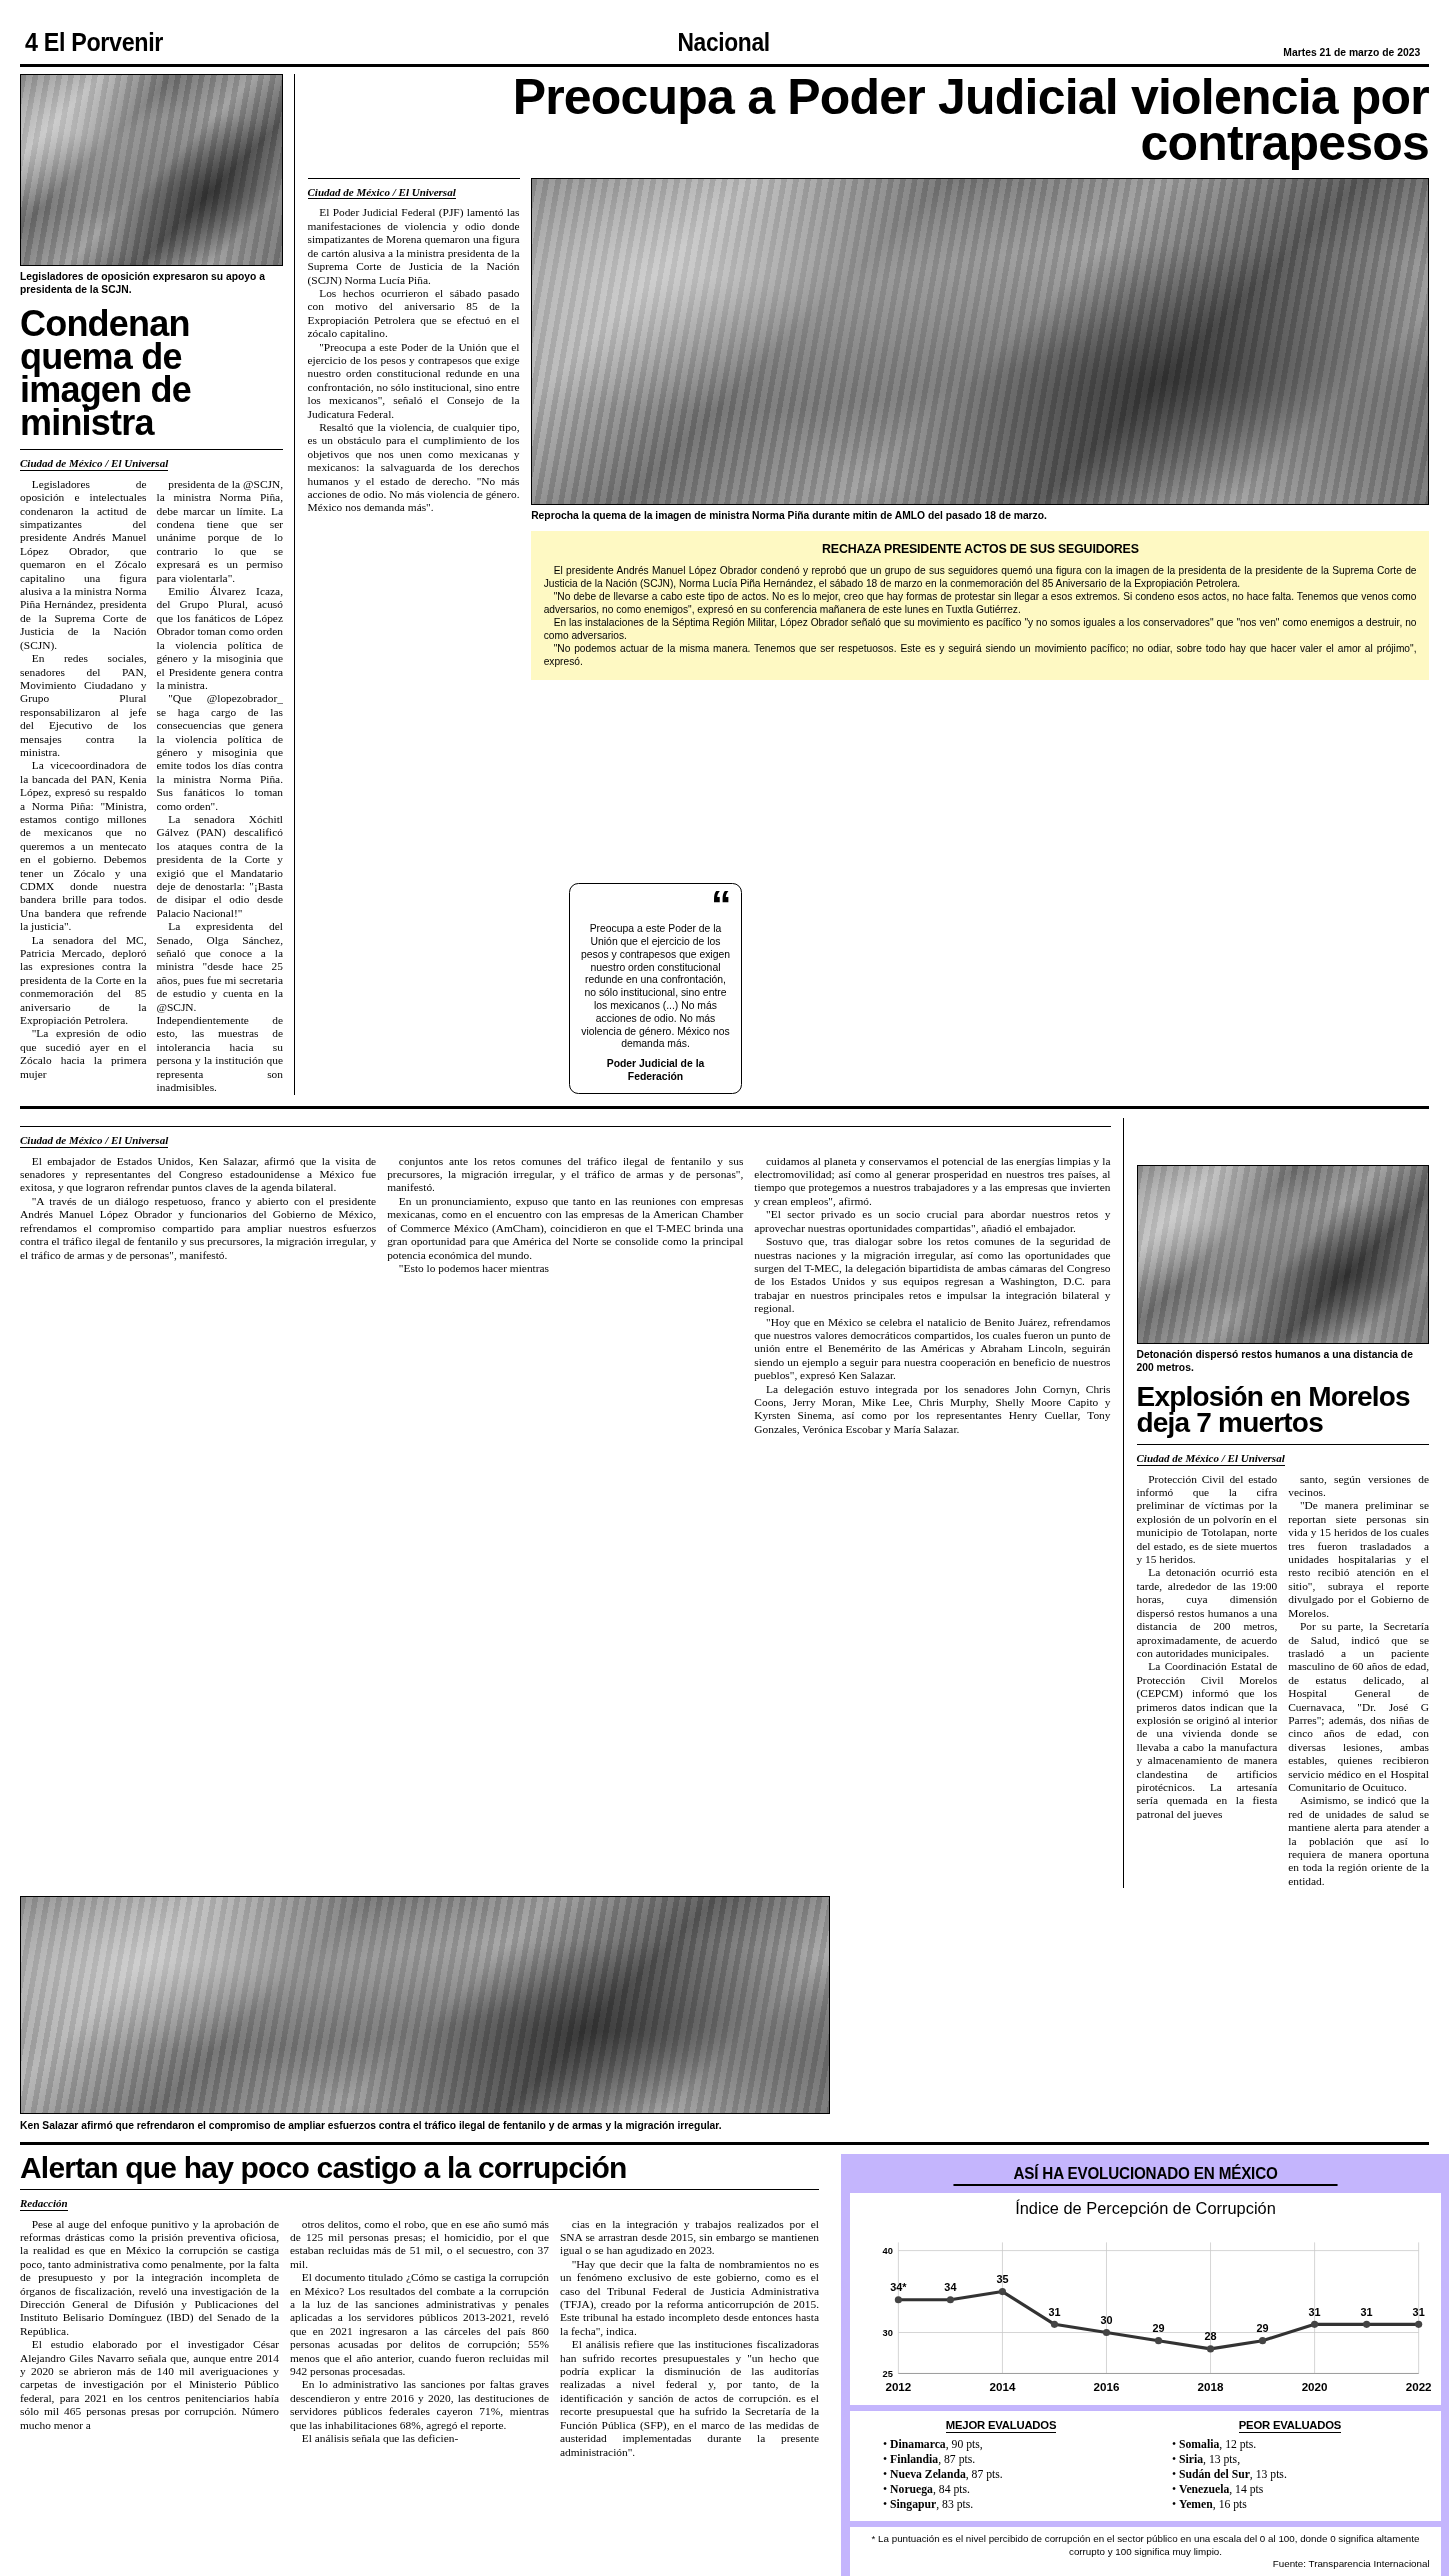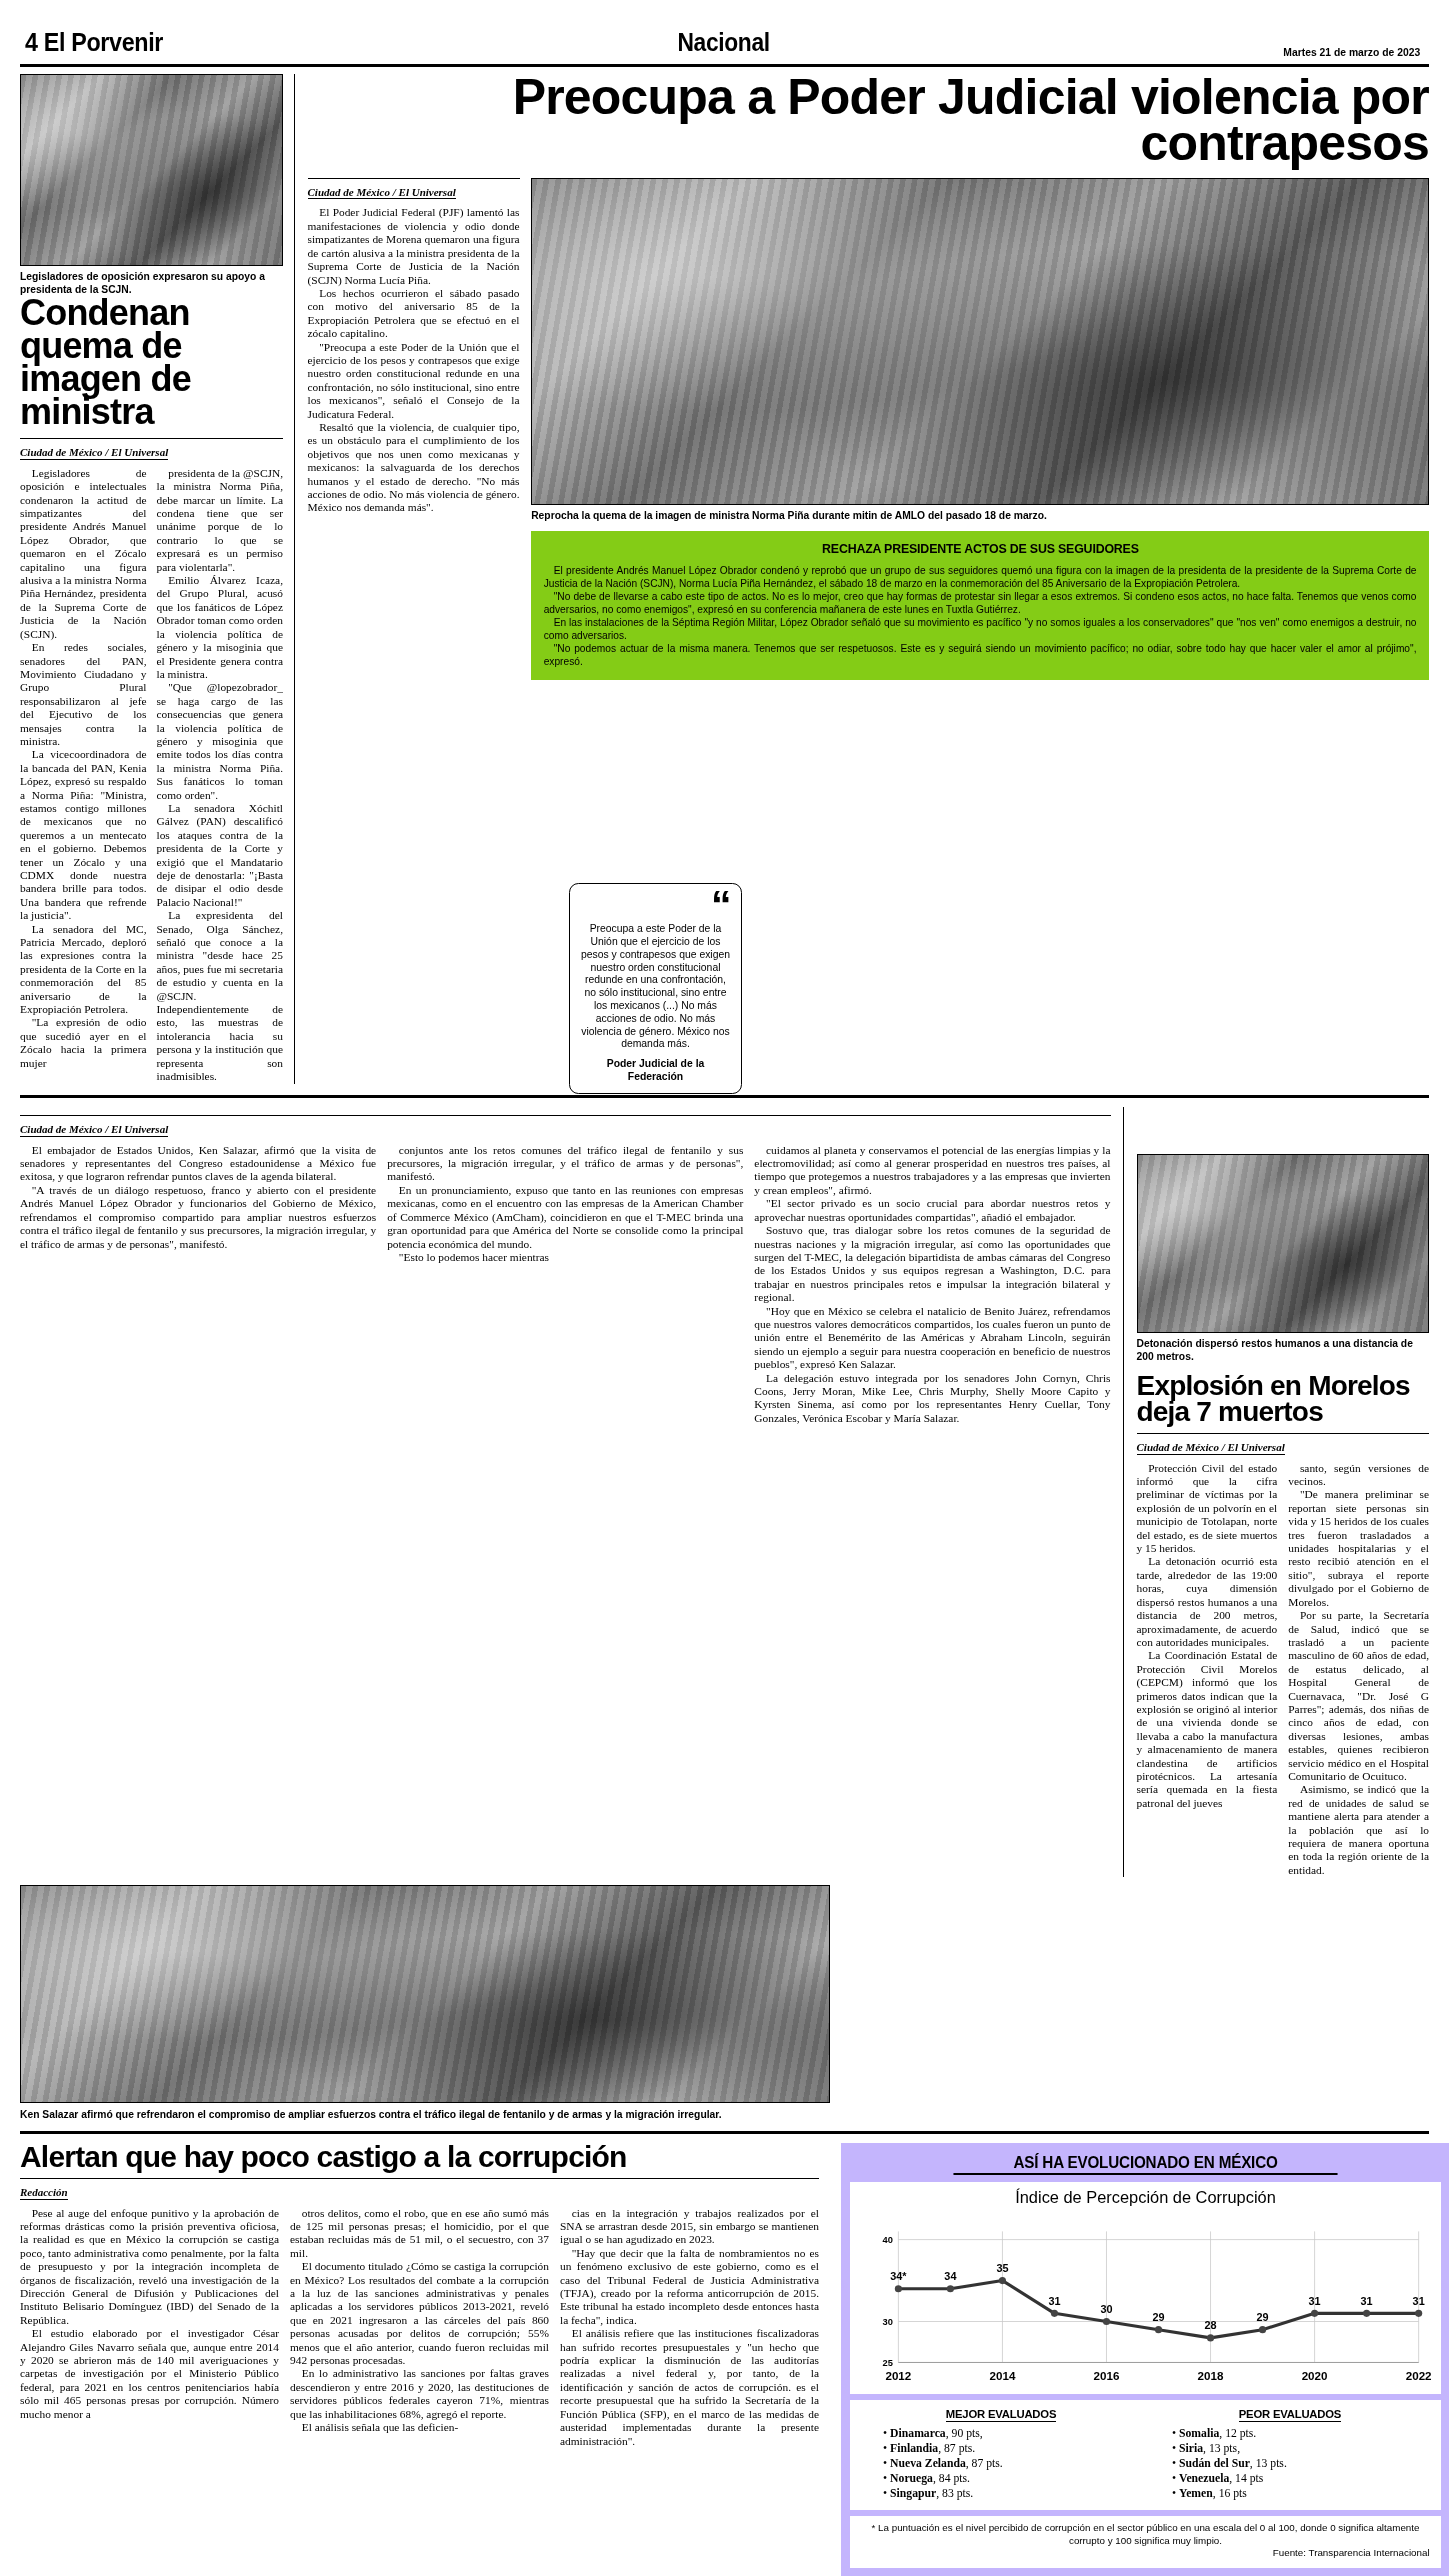--- a/index.html
+++ b/index.html
@@ -107,21 +107,21 @@
     margin-top: 5.5px;
   }
 
   
   .top-wrap { display: flex; gap: 0; margin-top: 7px; }
   .top-left { width: 274px; flex: 0 0 274px; padding-right: 11px; }
   .vline { border-left: 1.6px solid #000; }
   .top-right { flex: 1; padding-left: 12.5px; }
 
   #headline-main { font-size: 50px; text-align: right; }
-  #headline-secondary { font-size: 36px; line-height: 0.92; }
+  #headline-secondary { font-size: 36px; line-height: 0.92; margin-top: 11px; }
 
   .quotebox {
     border: 1.6px solid #000;
     border-radius: 9.4px;
     padding: 7.8px 9.4px 9.4px 9.4px;
     text-align: center;
     font-family: "Liberation Sans", sans-serif;
     font-size: 10.4px;
     line-height: 12.8px;
     margin-top: 6.2px;
@@ -131,21 +131,21 @@
     font-weight: 900;
     font-size: 41px;
     line-height: 26.5px;
     text-align: right;
     display: block;
     margin-bottom: 4.7px;
   }
   .quote-attrib { font-weight: 700; margin-top: 7px; display: block; }
 
   .greybox {
-    background: #84cc16;
+    background: #fef9c3;
     padding: 10px 12.5px 11.7px 12.5px;
   }
   .greybox-title {
     font-family: "Liberation Sans", sans-serif;
     font-weight: 900;
     font-size: 13.2px;
     text-align: center;
     letter-spacing: -0.2px;
     transform: scaleX(0.94);
     margin-bottom: 7.8px;

